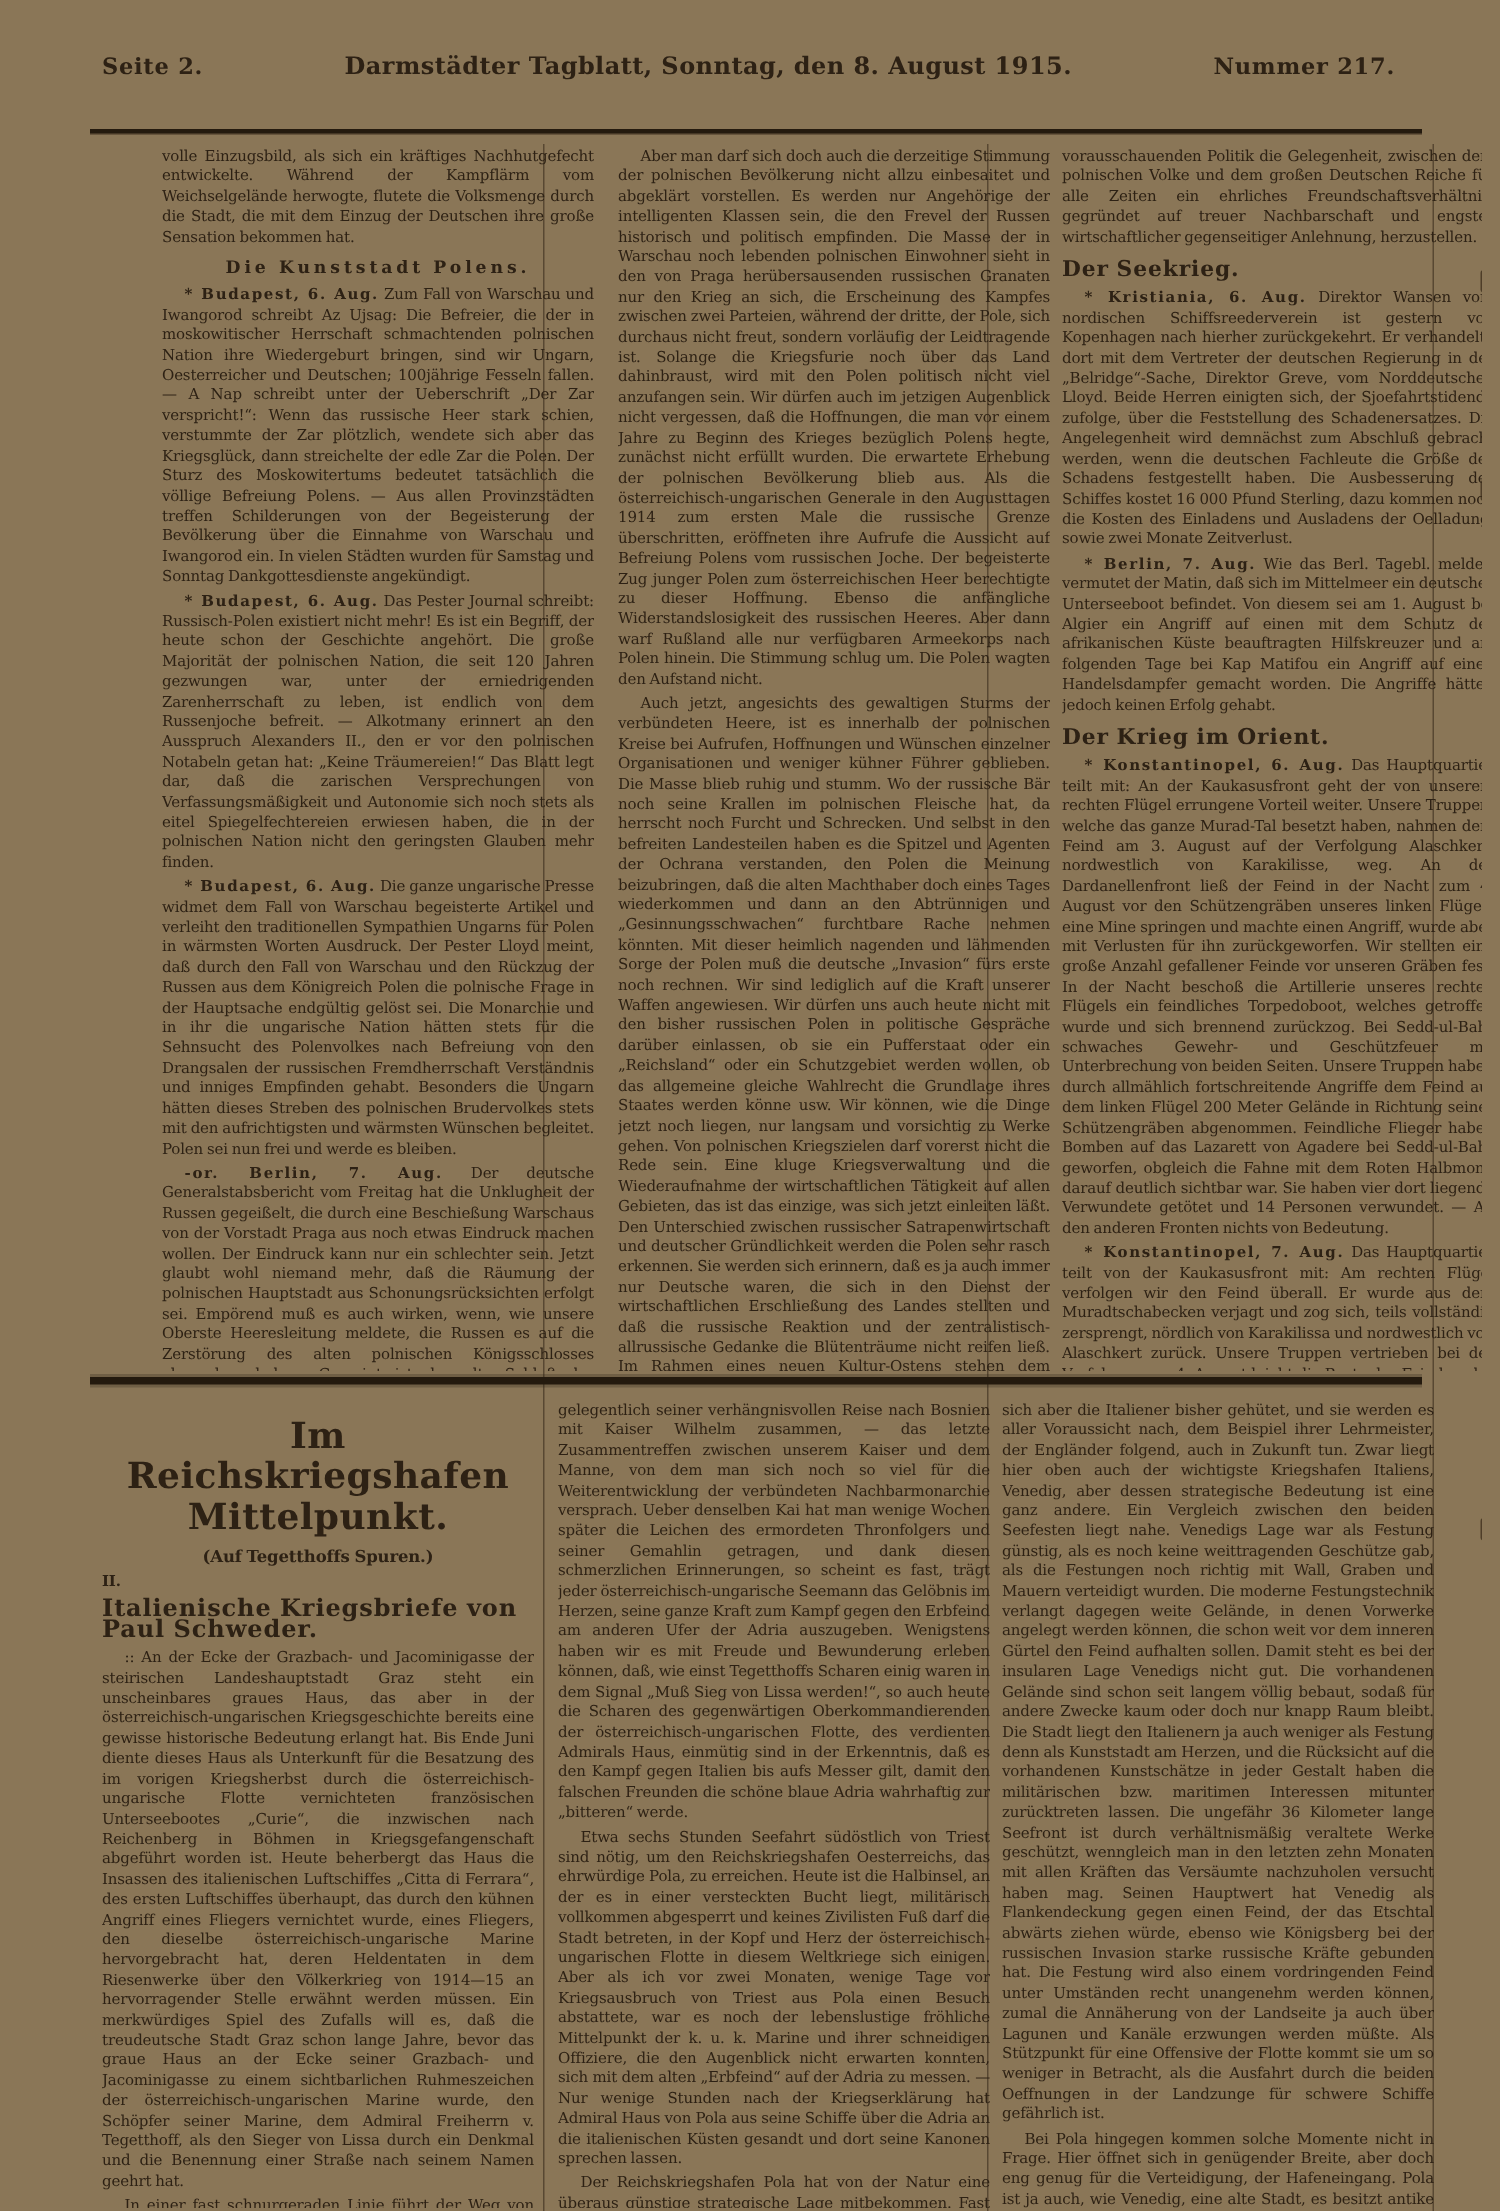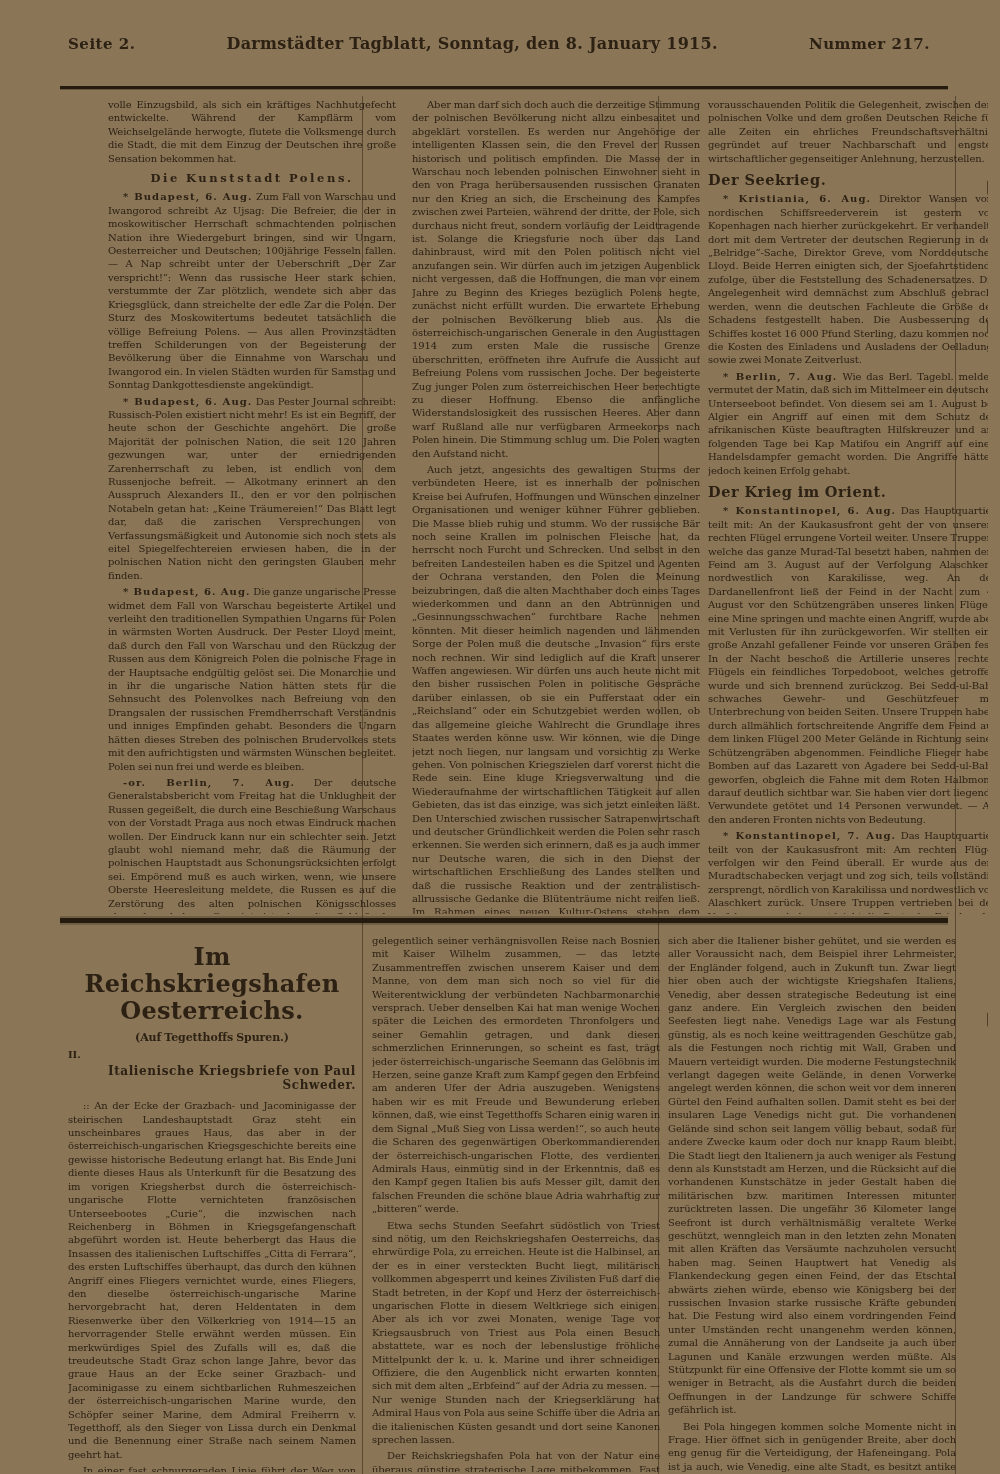--- a/index.html
+++ b/index.html
@@ -25,31 +25,31 @@
   .top .col{top:98px;height:816px;margin-left:40px;}
   .bot .col{top:934px;height:538px;}
   p{margin:0 0 3px 0;text-indent:15px;}
   p.cont{text-indent:0;}
   .dl{font-weight:bold;letter-spacing:1.1px;}
   .headsp{font-weight:bold;text-align:center;font-size:11.5px;letter-spacing:2.6px;margin:7px 0 5px 0;text-indent:0;}
   .headbig{font-weight:bold;text-align:left;font-size:14.5px;letter-spacing:.6px;margin:8px 0 6px 0;text-indent:0;}
   .mainhead{font-weight:bold;text-align:center;font-size:24px;line-height:1.12;letter-spacing:.3px;margin:10px 6px 6px 6px;text-indent:0;}
   .subhead{font-weight:bold;text-align:center;font-size:11px;margin:2px 0;text-indent:0;}
   .roman{font-weight:bold;font-size:10px;margin:4px 0 2px 0;text-indent:0;}
-  .byline{font-weight:bold;text-align:right;font-size:12px;letter-spacing:.6px;margin:4px 0 7px 0;text-indent:0;}
+  .byline{font-weight:bold;text-align:left;font-size:16px;letter-spacing:.6px;margin:4px 0 7px 0;text-indent:0;}
   .edge{position:absolute;background:#392b18;opacity:.75;border-radius:2px;}
 </style>
 </head>
 <body>
 
 <div class="page">
 
   <div class="hdr">
     <span class="l">Seite 2.</span>
-    <span class="c">Darmstädter Tagblatt, Sonntag, den 8. January 1915.</span>
+    <span class="c">Darmstädter Tagblatt, Sonntag, den 8. August 1915.</span>
     <span class="r">Nummer 217.</span>
   </div>
   <div class="hrule top"></div>
 
   <div class="vrule v1"></div>
   <div class="vrule v2"></div>
   <div class="vrule v3"></div>
   <div class="midrule"></div>
 
   <div class="section top">
@@ -76,21 +76,21 @@
       <div class="headbig">Der Krieg im Orient.</div>
       <p><span class="dl">* Konstantinopel, 6. Aug.</span><span> Das Hauptquartier teilt mit: An der Kaukasusfront geht der von unserem rechten Flügel errungene Vorteil weiter. Unsere Truppen, welche das ganze Murad-Tal besetzt haben, nahmen dem Feind am 3. August auf der Verfolgung Alaschkert, nordwestlich von Karakilisse, weg. An der Dardanellenfront ließ der Feind in der Nacht zum 4. August vor den Schützengräben unseres linken Flügels eine Mine springen und machte einen Angriff, wurde aber mit Verlusten für ihn zurückgeworfen. Wir stellten eine große Anzahl gefallener Feinde vor unseren Gräben fest. In der Nacht beschoß die Artillerie unseres rechten Flügels ein feindliches Torpedoboot, welches getroffen wurde und sich brennend zurückzog. Bei Sedd-ul-Bahr schwaches Gewehr- und Geschützfeuer mit Unterbrechung von beiden Seiten. Unsere Truppen haben durch allmählich fortschreitende Angriffe dem Feind auf dem linken Flügel 200 Meter Gelände in Richtung seiner Schützengräben abgenommen. Feindliche Flieger haben Bomben auf das Lazarett von Agadere bei Sedd-ul-Bahr geworfen, obgleich die Fahne mit dem Roten Halbmond darauf deutlich sichtbar war. Sie haben vier dort liegende Verwundete getötet und 14 Personen verwundet. — An den anderen Fronten nichts von Bedeutung.</span></p>
       <p><span class="dl">* Konstantinopel, 7. Aug.</span><span> Das Hauptquartier teilt von der Kaukasusfront mit: Am rechten Flügel verfolgen wir den Feind überall. Er wurde aus dem Muradtschabecken verjagt und zog sich, teils vollständig zersprengt, nördlich von Karakilissa und nordwestlich von Alaschkert zurück. Unsere Truppen vertrieben bei der Verfolgung am 4. August leicht die Reste des Feindes, der sich von Alaschkert zurückzog und in den vorteilhaften Stellungen zwischen den Ortschaften Ringhen und Ridgehn Widerstand versuchte. Wir wiesen alle Scheinangriffe zurück, welche die Russen von Zeit zu Zeit gegen unsere Hauptfront versuchten, um die Flucht ihres linken</span></p>
     </div>
 
   </div>
 
   <div class="section bot">
 
     <div class="col colA">
-      <div class="mainhead">Im Reichskriegshafen Oesterreichs.</div>
+      <div class="mainhead">Im Reichskriegshafen Mittelpunkt.</div>
       <div class="subhead">(Auf Tegetthoffs Spuren.)</div>
       <div class="roman">II.</div>
       <div class="byline">Italienische Kriegsbriefe von Paul Schweder.</div>
       <p>:: An der Ecke der Grazbach- und Jacominigasse der steirischen Landeshauptstadt Graz steht ein unscheinbares graues Haus, das aber in der österreichisch-ungarischen Kriegsgeschichte bereits eine gewisse historische Bedeutung erlangt hat. Bis Ende Juni diente dieses Haus als Unterkunft für die Besatzung des im vorigen Kriegsherbst durch die österreichisch-ungarische Flotte vernichteten französischen Unterseebootes „Curie“, die inzwischen nach Reichenberg in Böhmen in Kriegsgefangenschaft abgeführt worden ist. Heute beherbergt das Haus die Insassen des italienischen Luftschiffes „Citta di Ferrara“, des ersten Luftschiffes überhaupt, das durch den kühnen Angriff eines Fliegers vernichtet wurde, eines Fliegers, den dieselbe österreichisch-ungarische Marine hervorgebracht hat, deren Heldentaten in dem Riesenwerke über den Völkerkrieg von 1914—15 an hervorragender Stelle erwähnt werden müssen. Ein merkwürdiges Spiel des Zufalls will es, daß die treudeutsche Stadt Graz schon lange Jahre, bevor das graue Haus an der Ecke seiner Grazbach- und Jacominigasse zu einem sichtbarlichen Ruhmeszeichen der österreichisch-ungarischen Marine wurde, den Schöpfer seiner Marine, dem Admiral Freiherrn v. Tegetthoff, als den Sieger von Lissa durch ein Denkmal und die Benennung einer Straße nach seinem Namen geehrt hat.</p>
       <p>In einer fast schnurgeraden Linie führt der Weg von Graz über den Geburtsort Tegetthoffs, das liebliche Marburg a. d. Drau, herunter an die Küste der Adria nach Triest als dem größten Handels- und Pola als dem Reichskriegshafen der Doppelmonarchie. Steht man auf den weißen Kalksteinquadern des Triester Hafenkais, so wird unwillkürlich die Erinnerung an jenen Tag lebendig, da vor 33 Jahren der Herostrat Oberdank sein Attentat auf den zu Besuch des Königs von Italien durchreisenden Kaiser Franz Josef verübte. Aber auch die Erinnerung an jenen Mann, der nach Tegetthoff einen zweiten Aufschwung der österreichisch-ungarischen Flotte veranlaßte, den ermordeten Erzherzog Franz Ferdinand, wird lebendig. Vor wenig mehr als Jahresfrist traf er auf diesem Kai</p>
     </div>
 
     <div class="col colB">
       <p class="cont">gelegentlich seiner verhängnisvollen Reise nach Bosnien mit Kaiser Wilhelm zusammen, — das letzte Zusammentreffen zwischen unserem Kaiser und dem Manne, von dem man sich noch so viel für die Weiterentwicklung der verbündeten Nachbarmonarchie versprach. Ueber denselben Kai hat man wenige Wochen später die Leichen des ermordeten Thronfolgers und seiner Gemahlin getragen, und dank diesen schmerzlichen Erinnerungen, so scheint es fast, trägt jeder österreichisch-ungarische Seemann das Gelöbnis im Herzen, seine ganze Kraft zum Kampf gegen den Erbfeind am anderen Ufer der Adria auszugeben. Wenigstens haben wir es mit Freude und Bewunderung erleben können, daß, wie einst Tegetthoffs Scharen einig waren in dem Signal „Muß Sieg von Lissa werden!“, so auch heute die Scharen des gegenwärtigen Oberkommandierenden der österreichisch-ungarischen Flotte, des verdienten Admirals Haus, einmütig sind in der Erkenntnis, daß es den Kampf gegen Italien bis aufs Messer gilt, damit den falschen Freunden die schöne blaue Adria wahrhaftig zur „bitteren“ werde.</p>
       <p>Etwa sechs Stunden Seefahrt südöstlich von Triest sind nötig, um den Reichskriegshafen Oesterreichs, das ehrwürdige Pola, zu erreichen. Heute ist die Halbinsel, an der es in einer versteckten Bucht liegt, militärisch vollkommen abgesperrt und keines Zivilisten Fuß darf die Stadt betreten, in der Kopf und Herz der österreichisch-ungarischen Flotte in diesem Weltkriege sich einigen. Aber als ich vor zwei Monaten, wenige Tage vor Kriegsausbruch von Triest aus Pola einen Besuch abstattete, war es noch der lebenslustige fröhliche Mittelpunkt der k. u. k. Marine und ihrer schneidigen Offiziere, die den Augenblick nicht erwarten konnten, sich mit dem alten „Erbfeind“ auf der Adria zu messen. — Nur wenige Stunden nach der Kriegserklärung hat Admiral Haus von Pola aus seine Schiffe über die Adria an die italienischen Küsten gesandt und dort seine Kanonen sprechen lassen.</p>

